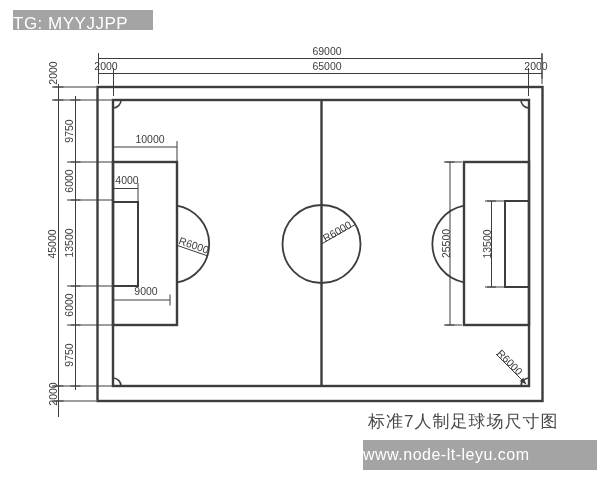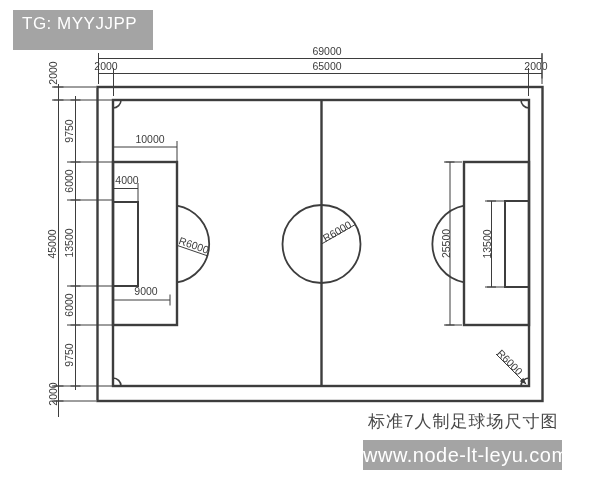--- a/index.html
+++ b/index.html
@@ -2,44 +2,44 @@
 <html style="--bg: #ffffff; --banner_bg: #a4a4a4; --banner_text: #ffffff; --line: #3d3d3d; --ink: #3d3d3d; --caption: #4a4a4a;"><head>
 <meta charset="utf-8">
 <style>
   html,body{margin:0;padding:0;}
   body{
     width:600px;height:480px;position:relative;overflow:hidden;
     background:var(--bg,#ffffff);
     font-family:"Liberation Sans",sans-serif;
   }
   .top-banner{
-    position:absolute;left:13px;top:10px;width:140px;height:40px;
+    position:absolute;left:13px;top:10px;width:140px;height:20px;
     background:var(--banner_bg,#a4a4a4);color:var(--banner_text,#ffffff);
-    font-size:17px;line-height:28px;padding-left:9px;box-sizing:border-box;
+    font-size:17px;line-height:28px;box-sizing:border-box;
     letter-spacing:.5px;white-space:nowrap;
   }
   .drawing{position:absolute;left:0;top:0;}
   .drawing .fl{fill:none;stroke:var(--line,#3d3d3d);stroke-width:2.4;}
   .drawing .fm{fill:none;stroke:var(--line,#3d3d3d);stroke-width:2;}
   .drawing .fa{fill:none;stroke:var(--line,#3d3d3d);stroke-width:1.8;}
   .drawing .fc{fill:none;stroke:var(--line,#3d3d3d);stroke-width:1.6;}
   .drawing .dim{fill:none;stroke:var(--line,#3d3d3d);stroke-width:1;}
   .drawing text{
     fill:var(--ink,#3d3d3d);font-size:10.5px;
     font-family:"Liberation Sans",sans-serif;
   }
   .drawing .arrow{fill:var(--line,#3d3d3d);stroke:none;}
   .caption{
     position:absolute;left:368px;top:410px;width:212px;text-align:left;
     font-size:17px;color:var(--caption,#4a4a4a);letter-spacing:1px;white-space:nowrap;
   }
   .bottom-banner{
-    position:absolute;left:363px;top:440px;width:199px;height:30px;
+    position:absolute;left:363px;top:440px;width:234px;height:30px;
     background:var(--banner_bg,#a4a4a4);color:var(--banner_text,#ffffff);
-    font-size:20px;line-height:30px;text-align:left;letter-spacing:.5px;white-space:nowrap;
+    font-size:16px;line-height:30px;text-align:left;letter-spacing:.5px;white-space:nowrap;
   }
 </style>
 </head>
 <body>
 
 <div class="top-banner">
   <span>TG: MYYJJPP</span>
 </div>
 
 <svg class="drawing" width="600" height="480" viewBox="0 0 600 480" xmlns="http://www.w3.org/2000/svg">

